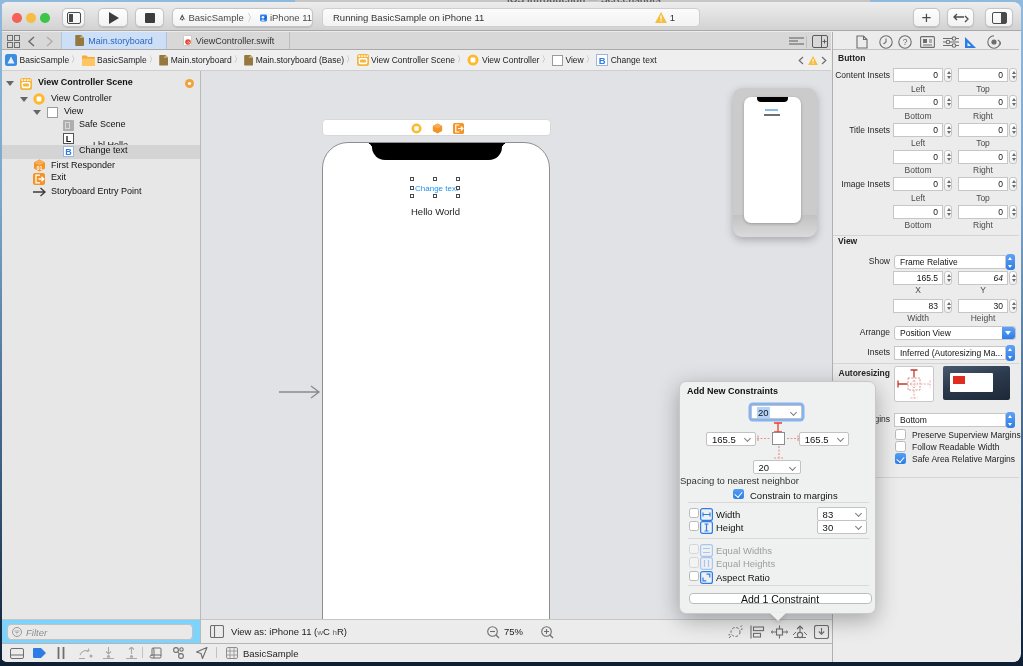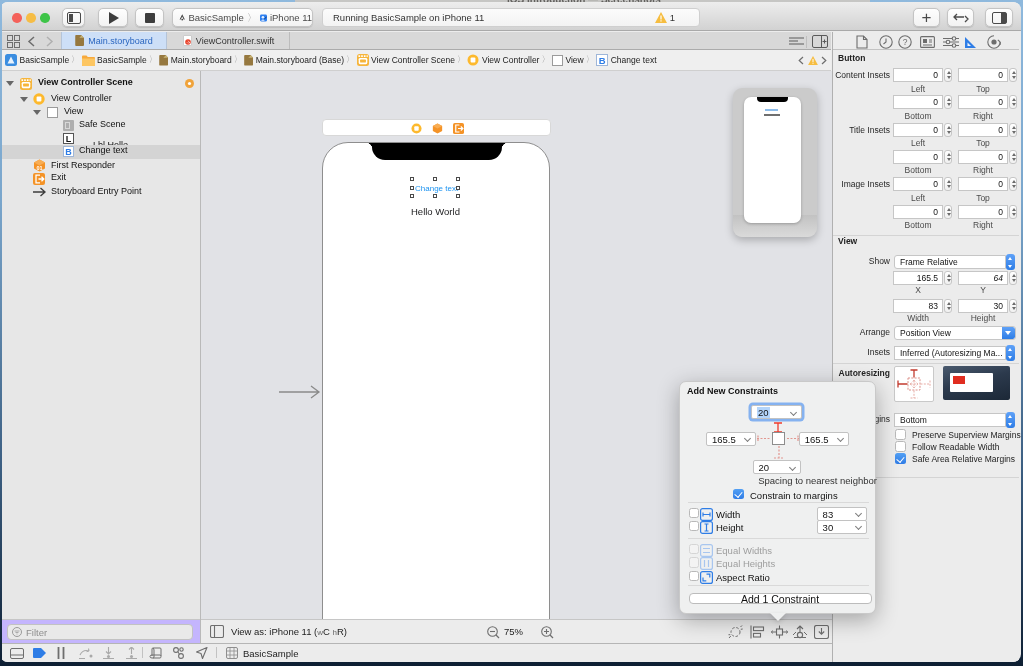--- a/index.html
+++ b/index.html
@@ -23,21 +23,21 @@
 .crumb { display:flex; align-items:center; gap:2.5px; white-space:nowrap; }
 
 .insbar { position:absolute; left:832px; top:30px; width:187px; height:18px; background:#ececec; border-bottom:1px solid #c3c3c3; }
 
 .navigator { position:absolute; left:0; top:69px; width:200px; height:548px; background:#e7e7e7; font-size:9px; color:#111; }
 .navdiv { position:absolute; left:200px; top:69px; width:1px; height:572px; background:#b9b9b9; }
 .insdiv { position:absolute; left:832px; top:30px; width:1px; height:630px; background:#b0b0b0; }
 .canvas { position:absolute; left:201px; top:69px; width:631px; height:548px; background:#e1e2e6; overflow:hidden; }
 .inspector { position:absolute; left:833px; top:48px; width:186px; height:612px; background:#ececec; font-size:8.5px; color:#222; }
 
-.filterbar { position:absolute; left:0; top:617px; width:200px; height:24px; background:#c4b5fd; border-top:1px solid #c6c6c6; }
+.filterbar { position:absolute; left:0; top:617px; width:200px; height:24px; background:#7dd3fc; border-top:1px solid #c6c6c6;font-style:italic; }
 .filterfield { position:absolute; left:7px; top:4px; width:186px; height:16px; background:#e9e9e9; border:1px solid #c2c2c2; border-radius:4px; color:#8e8e8e; font-size:9.5px; display:flex; align-items:center; padding-left:4px; gap:4px; }
 .canvasbar { position:absolute; left:201px; top:617px; width:631px; height:24px; background:#ececec; border-top:1px solid #c6c6c6; font-size:9.5px; color:#333; }
 .debugbar { position:absolute; left:0; top:641px; width:832px; height:19px; background:#ececec; border-top:1px solid #b5b5b5; }
 .treerow { position:absolute; left:0; width:200px; height:13.4px; display:flex; align-items:center; }
 .tarr { position:absolute; width:0; height:0; border-left:4px solid transparent; border-right:4px solid transparent; border-top:5.5px solid #676767; }
 .sb-doc { width:9px; height:11px; display:inline-block; background:#96783f; border-radius:1px; position:relative; clip-path:polygon(0 0, 66% 0, 100% 30%, 100% 100%, 0 100%); }
 .sb-doc:after { content:""; position:absolute; right:0; top:0; border-left:3px solid #c9b575; border-bottom:3px solid transparent; border-top:3px solid transparent; transform:translate(0,-1.2px) rotate(45deg); }
 .field { position:absolute; background:#fff; border:1px solid #c6c6c6; height:14px; font-size:8.5px; color:#111; overflow:hidden; white-space:nowrap; }
 .field .v { position:absolute; right:4px; top:1px; }
 .stepper { position:absolute; width:8px; height:14px; background:linear-gradient(180deg,#fff,#f0f0f0); border:1px solid #c6c6c6; border-radius:3px; }
@@ -603,21 +603,21 @@
     </svg>
   <div class="pfield" style="left:118.8px;top:49.6px;width:50px;">
       <span class="pv">165.5</span>
     </div>
   <svg class="abs" style="left:92px;top:64px;" width="14" height="13" viewBox="0 0 14 13">
       <path d="M7 0 V13 M2 12 H12" stroke="#e2968f" stroke-width="1.2" fill="none" stroke-dasharray="2 1.5"></path>
     </svg>
   <div class="pfield" style="left:72.5px;top:78.1px;width:48px;">
       <span class="pv">20</span>
     </div>
-  <div class="abs" style="left:0;top:93px;width:197px;text-align:right;color:#333;">Spacing to nearest neighbor</div>
+  <div class="abs" style="left:0;top:93px;width:197px;text-align:left;color:#333;">Spacing to nearest neighbor</div>
   <div class="chk on" style="left:53px;top:106.7px;"></div>
     <div class="abs" style="left:70px;top:107.7px;">Constrain to margins</div>
   <div class="sep-h" style="left:8px;top:119.8px;width:181px;background:#d9d9d9;"></div>
   <div class="chk" style="left:8.5px;top:125.5px;"></div>
   <svg class="abs" style="left:20px;top:125.5px;" width="13" height="13" viewBox="0 0 13 13">
       <rect x="0.6" y="0.6" width="11.8" height="11.8" rx="2" fill="none" stroke="#2e7de6" stroke-width="1.2"></rect>
       <path d="M3 6.5 H10 M3 4.5 V8.5 M10 4.5 V8.5" stroke="#2e7de6" stroke-width="1.2" fill="none"></path>
     </svg>
   <div class="abs" style="left:36px;top:126.5px;">Width</div>
   <div class="pfield" style="left:136.6px;top:124.5px;width:50px;">

